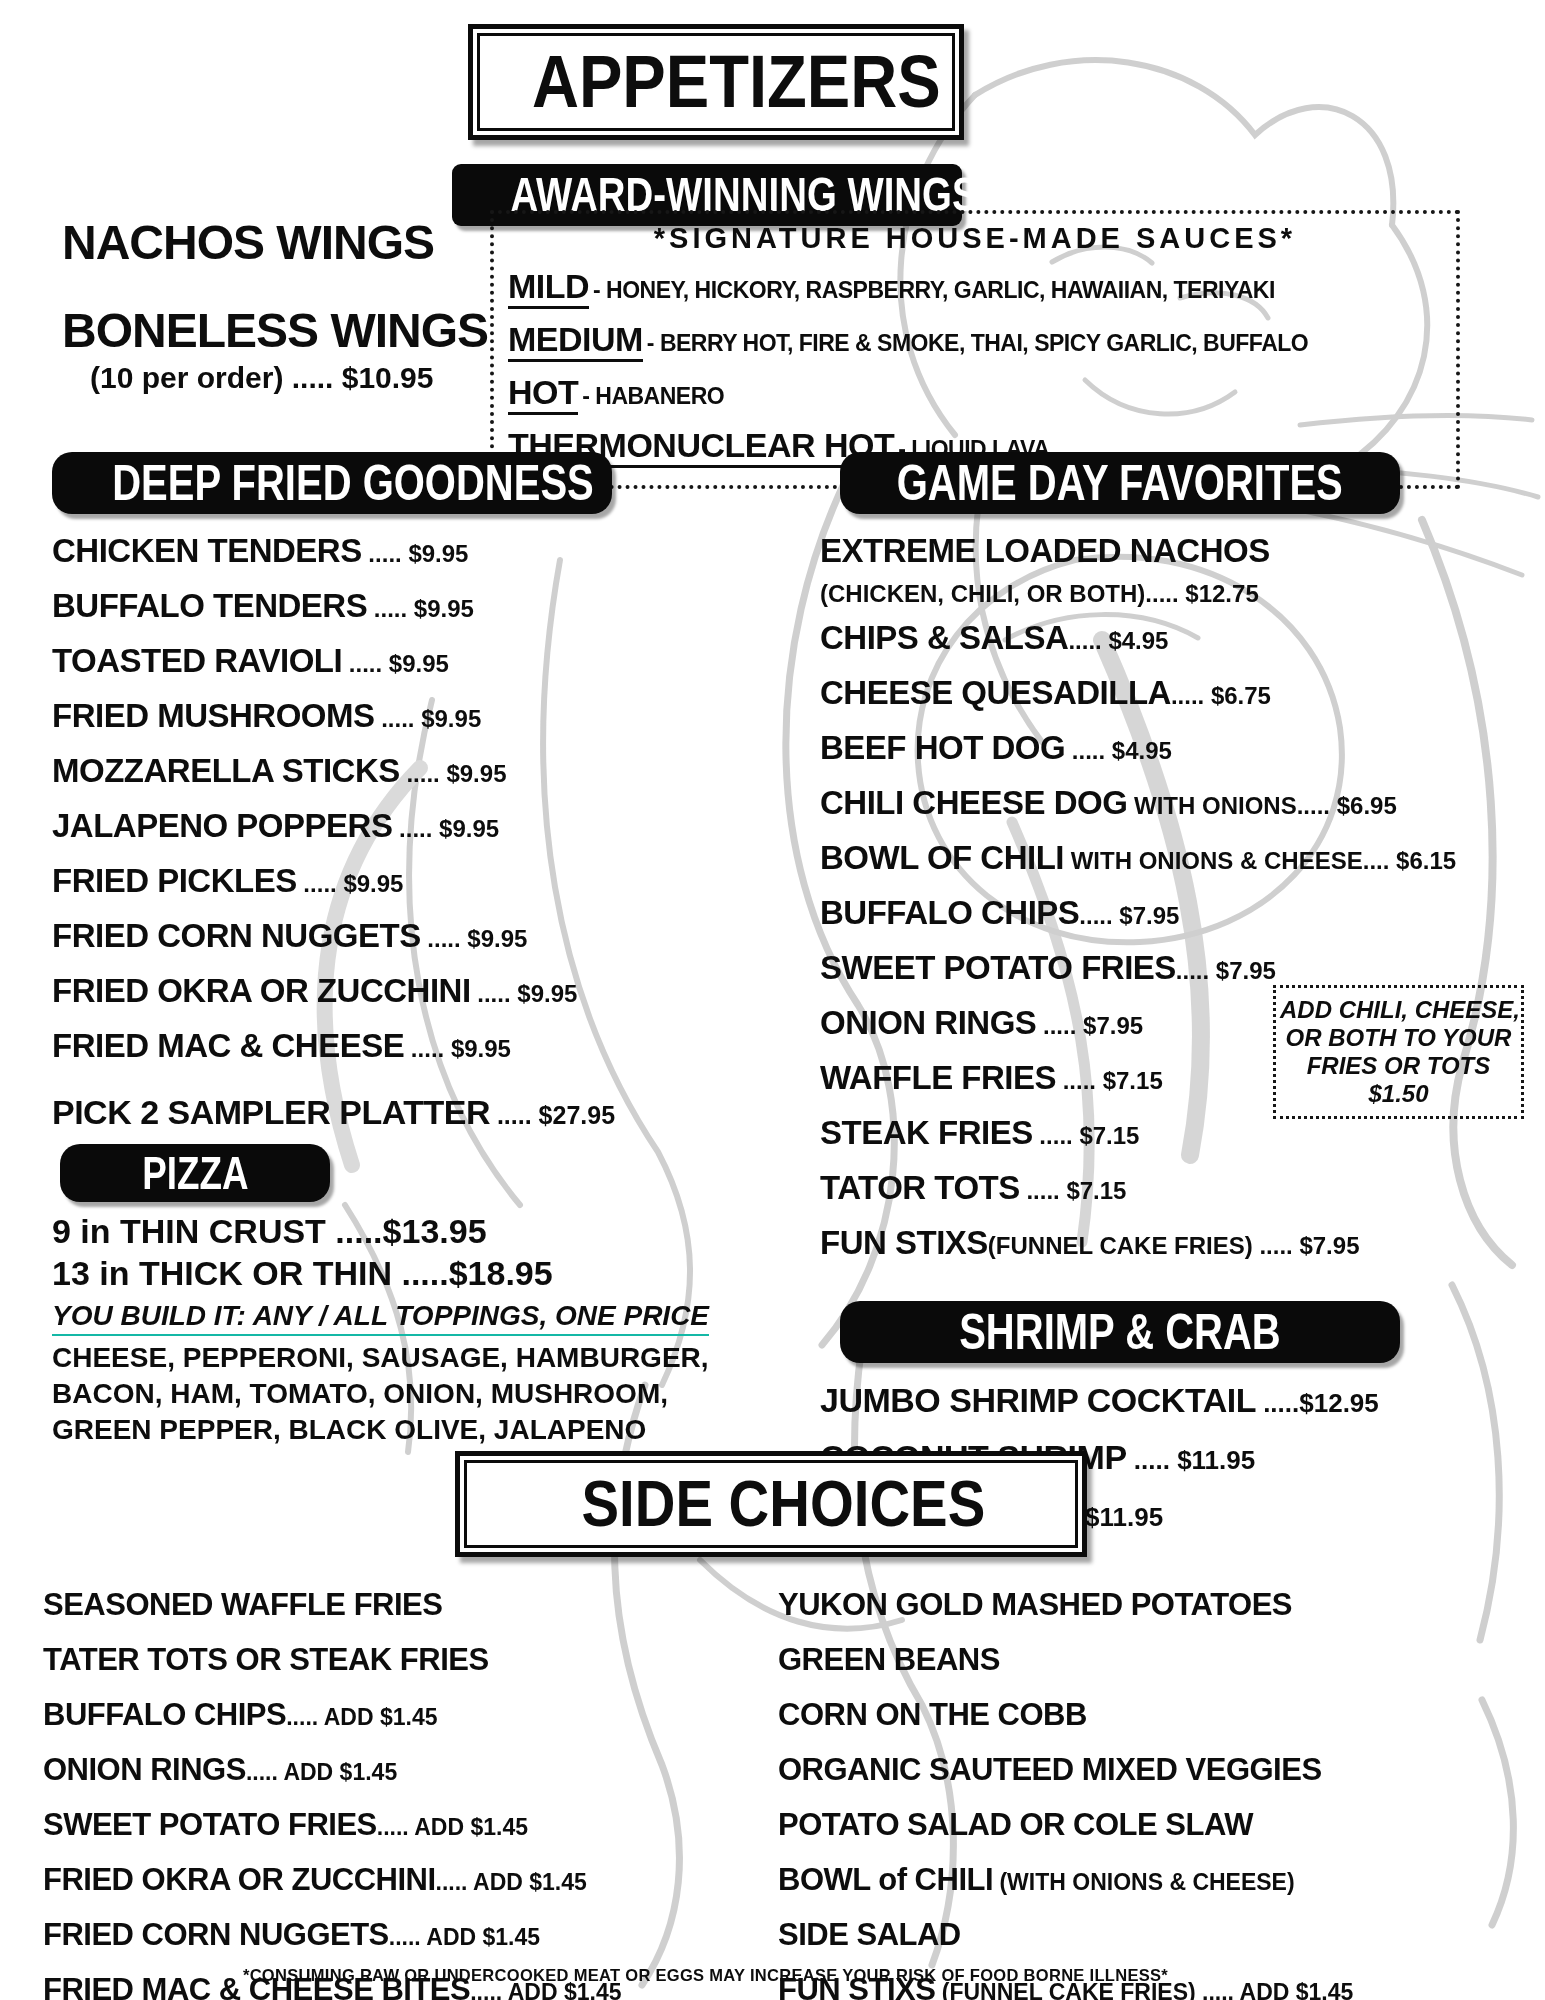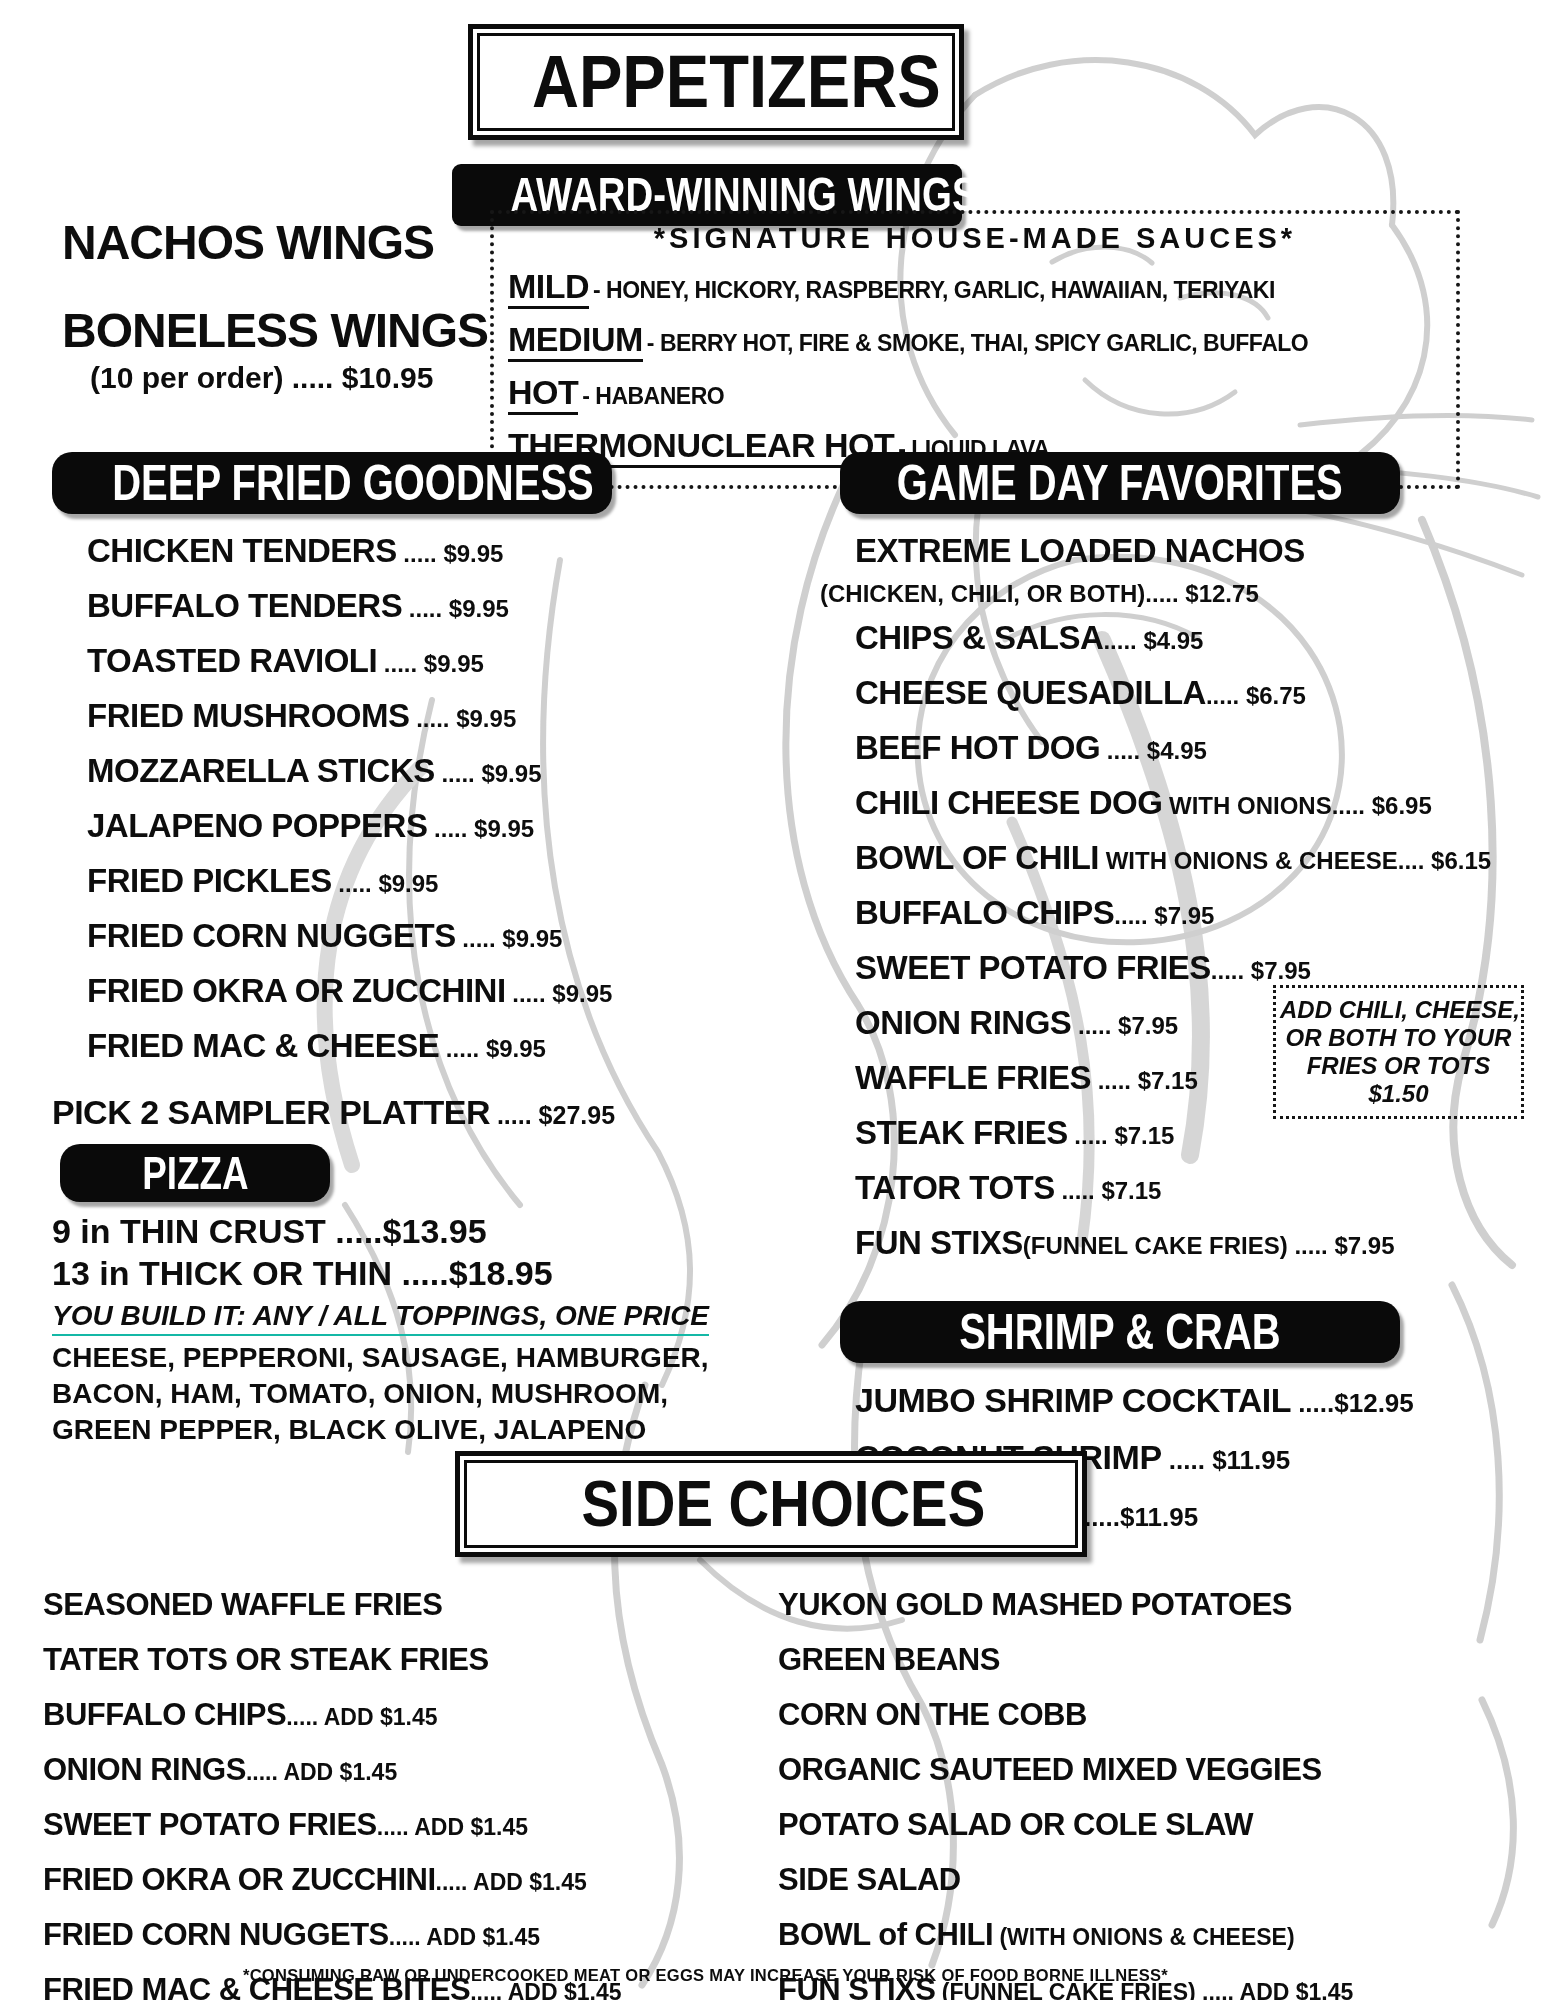--- a/index.html
+++ b/index.html
@@ -42,21 +42,21 @@
   .sdesc{font-size:23px;}
 
   
   .col-left{left:52px;top:452px;width:620px;}
   .col-right{left:820px;top:452px;width:700px;}
   .col-right .sec-bar, .col-left .sec-bar{margin-left:0px;}
   .col-right .sec-bar{margin-left:20px;}
 
   .mlist{margin-top:12px;}
   .mi{white-space:nowrap;line-height:49px;}
-  .mi .n{font-size:33px;font-weight:bold;letter-spacing:-0.5px;margin-left:35px;}
+  .mi .n{font-size:33px;font-weight:bold;letter-spacing:-0.5px;}
   .mi .d{font-size:24px;font-weight:bold;}
   .mi .sub{font-size:24px;font-weight:bold;line-height:38px;margin-top:-6px;}
 
   .sampler{margin-top:14px;white-space:nowrap;}
   .sampler .n{font-size:34px;font-weight:bold;line-height:44px;letter-spacing:-0.5px;}
   .sampler .d{font-size:25px;font-weight:bold;}
   .snote{font-size:27px;font-weight:bold;font-style:italic;line-height:36px;padding-left:56px;white-space:nowrap;}
 
   .pz-list{margin-top:8px;}
   .pz{font-size:34px;font-weight:bold;line-height:42px;white-space:nowrap;}
@@ -261,18 +261,18 @@
     <div class="side-mi"><span class="n">FRIED CORN NUGGETS</span><span class="d">..... ADD $1.45</span></div>
     <div class="side-mi"><span class="n">FRIED MAC &amp; CHEESE BITES</span><span class="d">..... ADD $1.45</span></div>
   </div>
 <div class="layer abs sides-right">
 
 <div class="side-mi"><span class="n">YUKON GOLD MASHED POTATOES</span></div>
     <div class="side-mi"><span class="n">GREEN BEANS</span></div>
     <div class="side-mi"><span class="n">CORN ON THE COBB</span></div>
     <div class="side-mi"><span class="n">ORGANIC SAUTEED MIXED VEGGIES</span></div>
     <div class="side-mi"><span class="n">POTATO SALAD OR COLE SLAW</span></div>
+    <div class="side-mi"><span class="n">BOWL of CHILI</span><span class="d"> (WITH ONIONS &amp; CHEESE)</span></div>
     <div class="side-mi"><span class="n">SIDE SALAD</span></div>
-    <div class="side-mi"><span class="n">BOWL of CHILI</span><span class="d"> (WITH ONIONS &amp; CHEESE)</span></div>
     <div class="side-mi"><span class="n">FUN STIXS</span><span class="d"> (FUNNEL CAKE FRIES) ..... ADD $1.45</span></div>
   </div>
 
 <div class="layer abs footer">*CONSUMING RAW OR UNDERCOOKED MEAT OR EGGS MAY INCREASE YOUR RISK OF FOOD BORNE ILLNESS*</div>
 
 </body></html>

